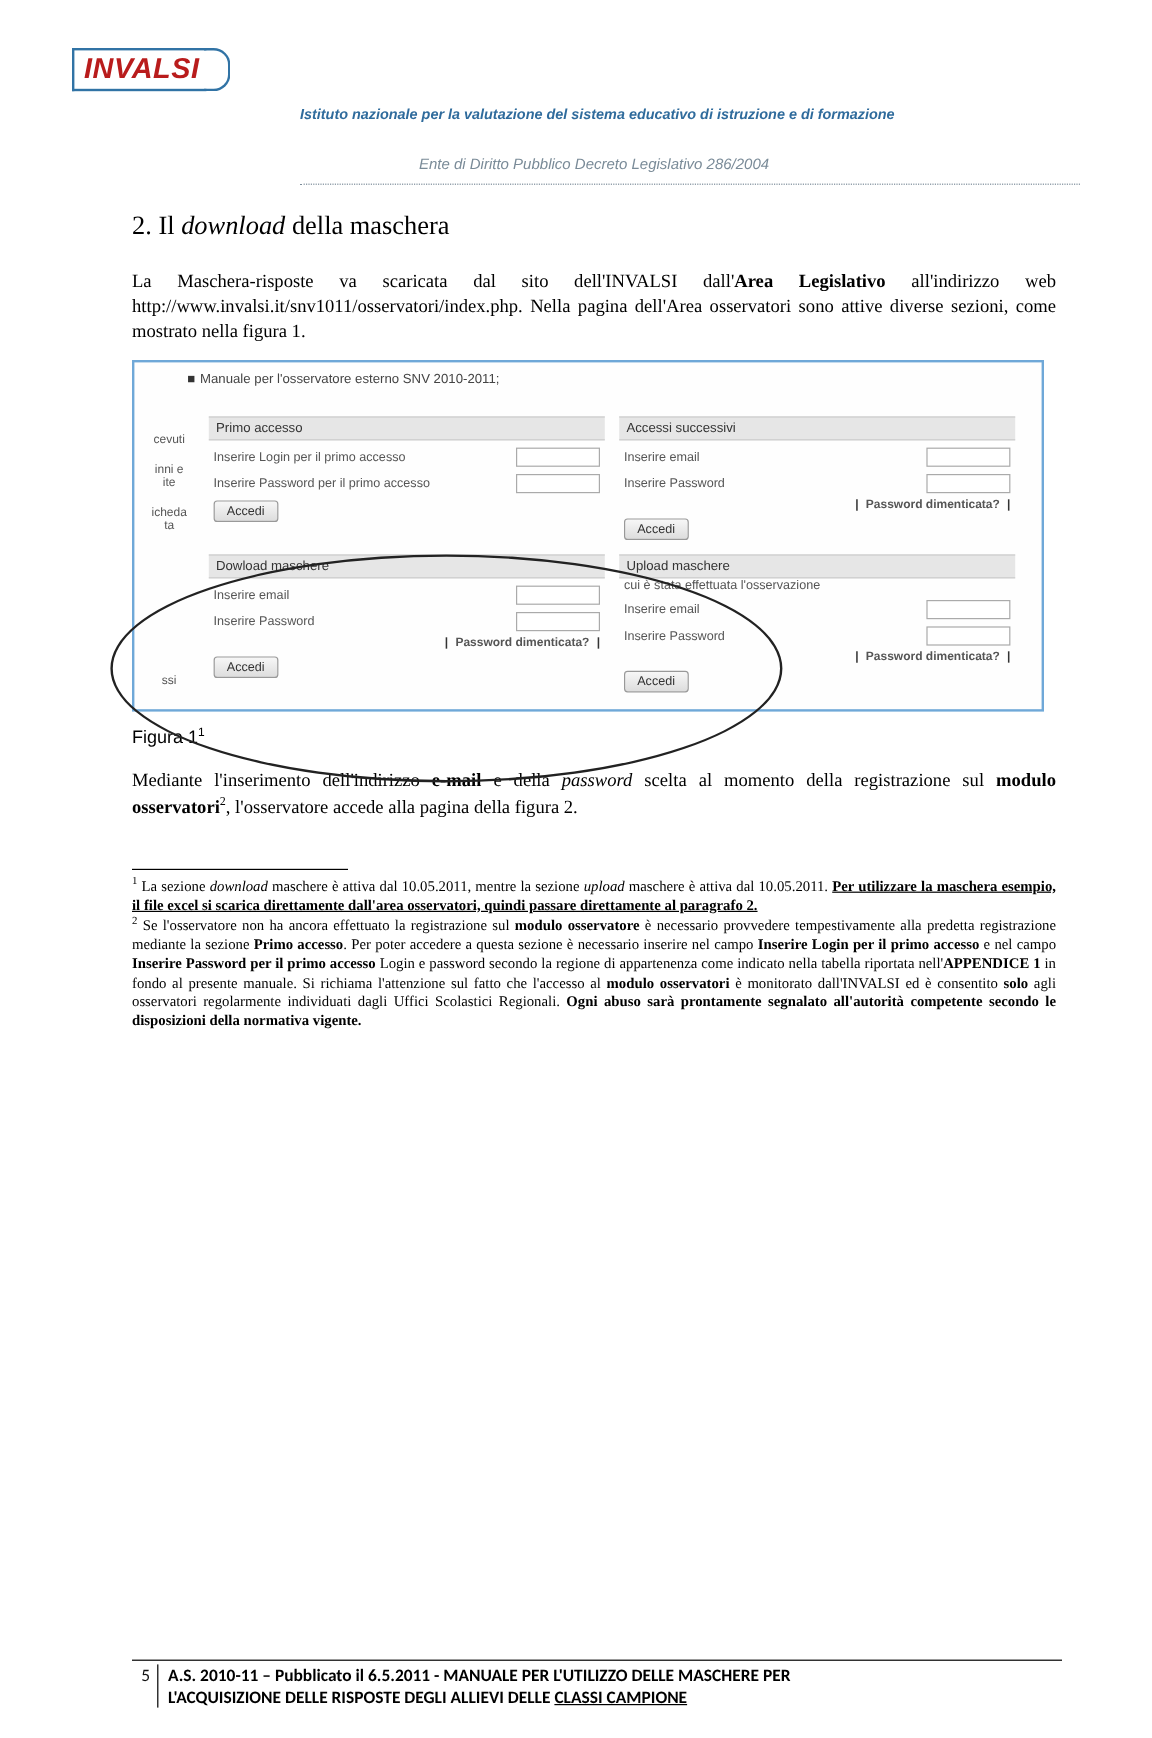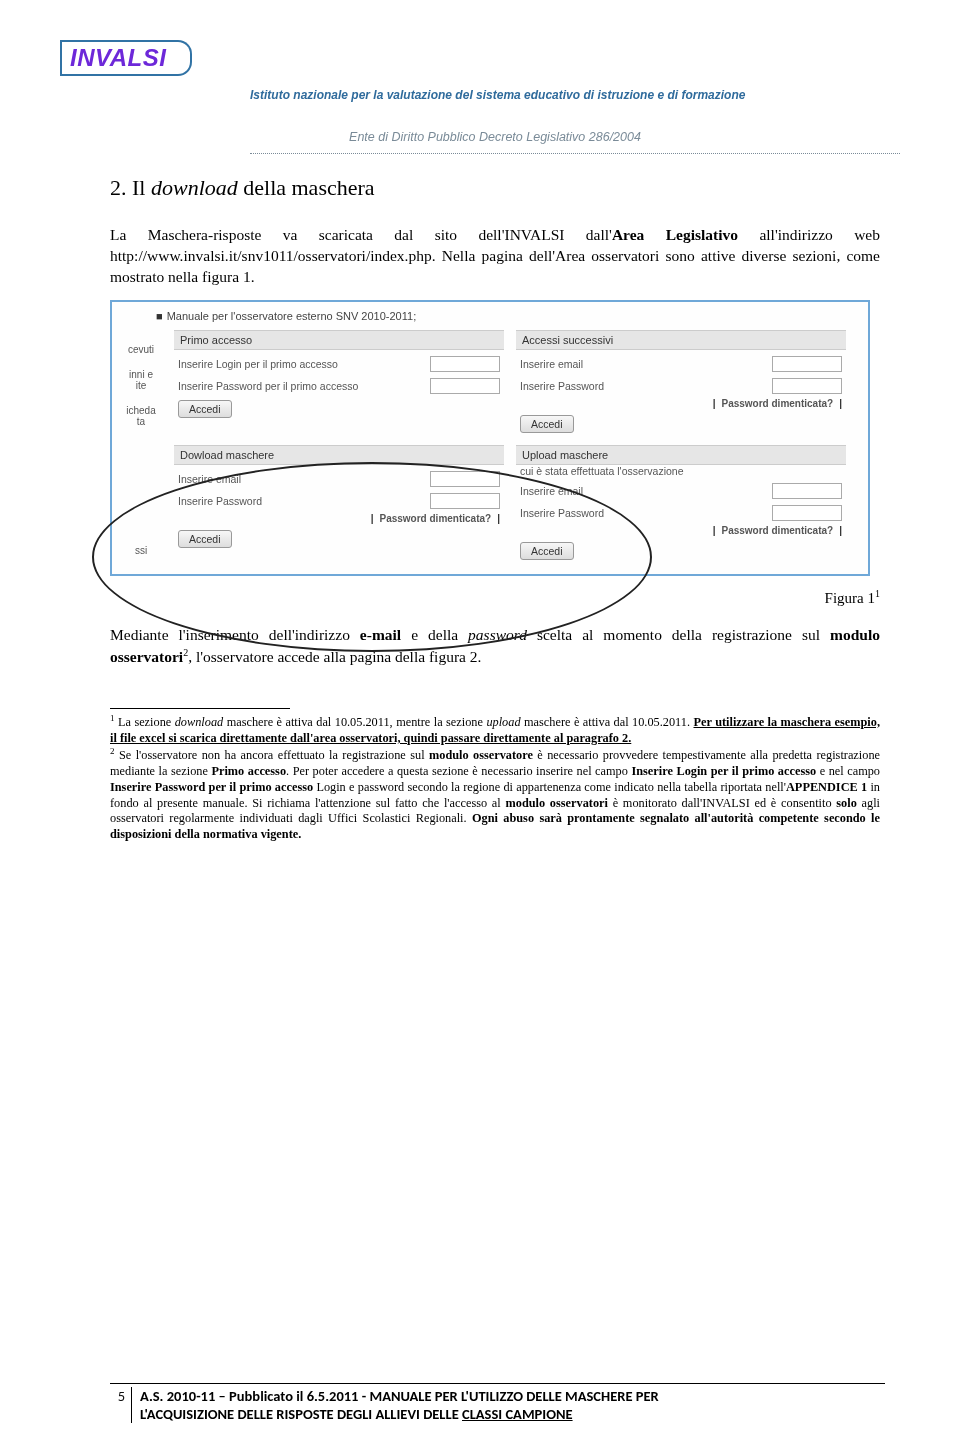--- a/index.html
+++ b/index.html
@@ -22,21 +22,21 @@
   .logo-box {
     display: inline-block;
     vertical-align: middle;
   }
   .logo-text {
     font-family: Arial, sans-serif;
     font-style: italic;
     font-weight: bold;
     font-size: 24px;
     letter-spacing: 0.5px;
-    color: #6d28d9;
+    color: #b91c1c;
     border: 2px solid #3173a5;
     border-right: none;
     padding: 2px 6px 2px 8px;
     display: inline-block;
     position: relative;
   }
   .logo-text::after {
     content: "";
     position: absolute;
     right: -20px; top: -2px; bottom: -2px;
@@ -106,21 +106,21 @@
     width: 760px;
     font-family: Arial, sans-serif;
     font-size: 11px;
     color: #555;
     position: relative;
     background: #fefefe;
   }
   .fig-toplink {
     font-size: 11px;
     color: #444;
-    margin: 2px 0 8px 36px;
+    margin: 2px 0 25px 36px;
   }
   .fig-toplink .sq { color:#333; margin-right:4px; }
   .fig-grid {
     position: relative;
     display: grid;
     grid-template-columns: 42px 330px 330px;
     grid-template-rows: auto auto;
     column-gap: 12px;
     row-gap: 10px;
   }
@@ -183,22 +183,22 @@
     position: absolute;
     border: 2px solid #222;
     border-radius: 50%;
     left: -20px;
     top: 160px;
     width: 560px;
     height: 190px;
     pointer-events: none;
   }
   .caption {
-    text-align: right;
-    font-family: Liberation Serif, serif;
+    text-align: left;
+    font-family: Liberation Sans, sans-serif;
     font-size: 15px;
     margin: 12px 0 18px 0;
   }
   .caption .sup { font-size: 10px; vertical-align: super; }
 
   
   .footnote-sep {
     width: 180px;
     border-top: 1px solid #000;
     margin: 40px 0 4px 0;

